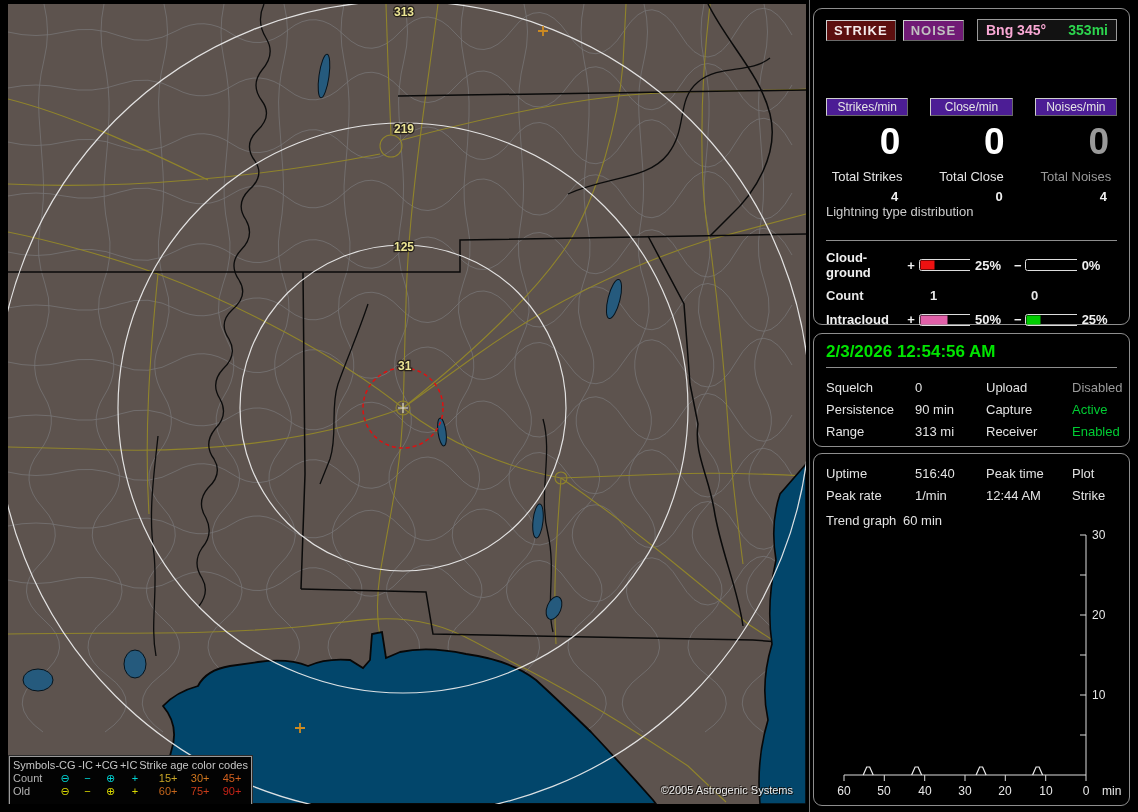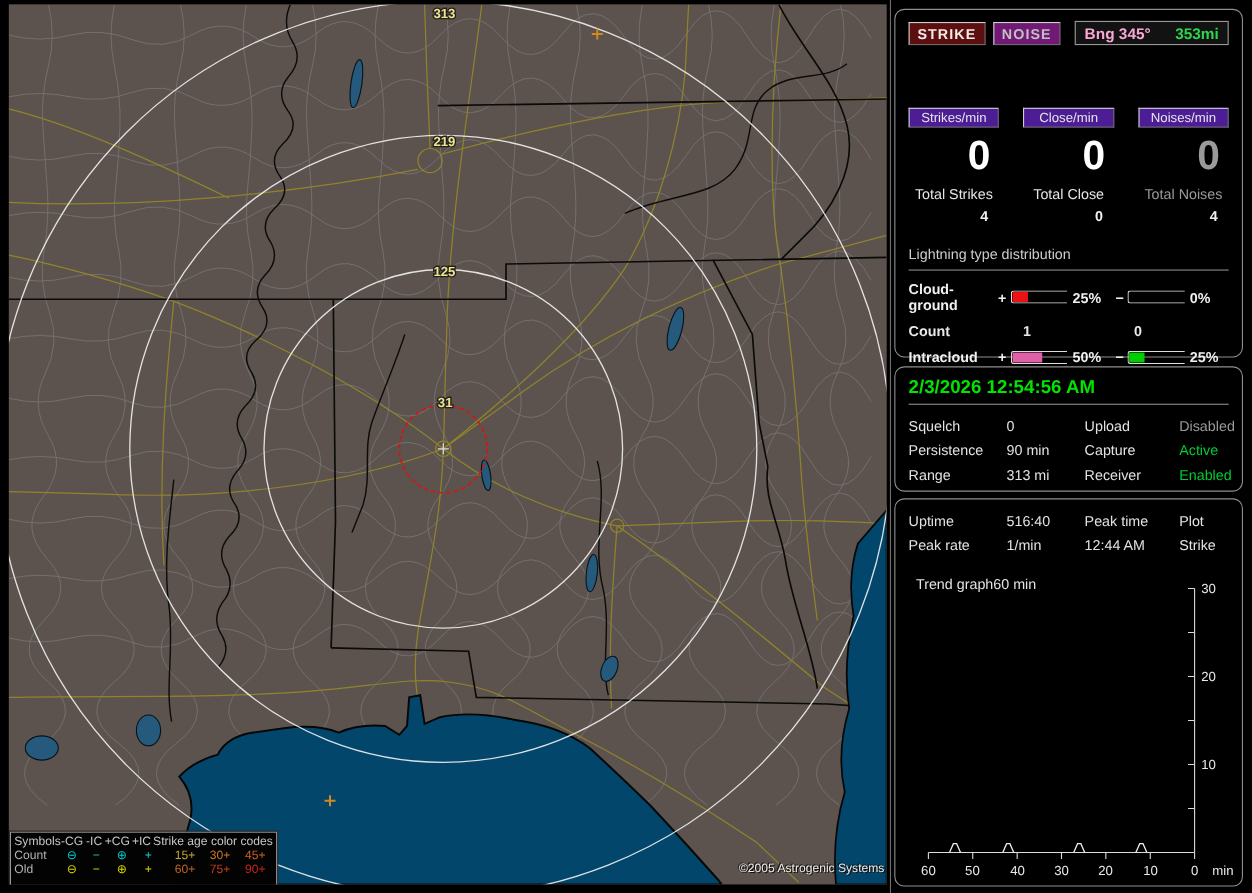--- a/index.html
+++ b/index.html
@@ -2,21 +2,21 @@
 <html><head>
 <meta charset="utf-8">
 <style>
   html,body{margin:0;padding:0;background:#000;}
   body{position:relative;width:1138px;height:812px;overflow:hidden;
        font-family:"Liberation Sans","DejaVu Sans",sans-serif;color:#e0e0e0;}
 
   
   .map-wrap{position:absolute;left:8px;top:4px;width:798px;height:800px;background:#5d534e;overflow:hidden;}
   .vdivider{position:absolute;left:809px;top:0;width:1px;height:812px;background:#6f6f6f;}
-  .map-copyright{position:absolute;right:2px;bottom:8px;font-size:11px;color:#ececec;
+  .map-copyright{position:absolute;right:13px;bottom:8px;font-size:11px;color:#ececec;
                  text-shadow:1px 1px 0 #14100d, -1px -1px 0 #14100d;}
 
   
   .legend{position:absolute;left:1px;top:752px;width:243px;height:60px;background:#030303;
           border:1px solid #9a9a9a;outline:1px solid #2c2c2c;font-size:11px;padding:2px 3px;box-sizing:border-box;}
   .lrow{display:flex;align-items:center;height:13px;line-height:13px;white-space:nowrap;}
   .lc{text-align:center;}
   .l-name{width:42px;color:#b4b4b4;}
   .l-hdr{color:#c6c6c6;}
   .l-s1{width:24px;}.l-s2{width:22px;}.l-s3{width:26px;}.l-s4{width:24px;}
@@ -45,37 +45,37 @@
   .bng-range{color:#2cd54e;}
 
   .statgrid{display:grid;grid-template-columns:1fr 1fr 1fr;column-gap:22px;margin-top:24px;}
   .stat-hdr{display:block;background:#4c1d95;color:#e6e6e6;font-size:12px;text-align:center;
             border:1px solid;border-color:#cfcfcf #6a6a6a #6a6a6a #cfcfcf;padding:1px 2px;margin-top:33px;}
   .stat-rate{font-size:37px;font-weight:bold;text-align:right;padding-right:8px;line-height:1;margin-top:7px;color:#ffffff;}
   .stat-total-label{font-size:13px;text-align:center;margin-top:9px;color:#e5e5e5;}
   .stat-total{font-size:13px;font-weight:bold;text-align:right;padding-right:10px;margin-top:5px;color:#f0f0f0;}
   .muted{color:#9a9a9a !important;}
 
-  .dist-title{margin-top:19px;font-size:13px;color:#cccccc;border-bottom:1px solid #8e8e8e;padding-bottom:7px;}
+  .dist-title{font-size:13px;color:#cccccc;border-bottom:1px solid #8e8e8e;padding-bottom:21px;}
   .drow{display:flex;align-items:center;margin-top:9px;font-size:13px;}
   .d-label{width:92px;font-weight:bold;color:#f0f0f0;}
   .d-sign{width:13px;font-weight:bold;color:#f0f0f0;}
   .d-sign2{width:17px;text-align:center;font-weight:bold;color:#f0f0f0;}
   .d-pct{width:40px;font-weight:bold;color:#f0f0f0;padding-left:5px;}
   .pctbar{display:block;}
   .crow{display:flex;margin-top:8px;font-size:13px;font-weight:bold;color:#e8e8e8;}
   .c-label{width:104px;}
   .c-v1{width:101px;}
 
   .dt{font-size:17px;font-weight:bold;color:#00e400;border-bottom:1px solid #8e8e8e;padding-bottom:5px;}
   .infogrid{display:grid;grid-template-columns:89px 71px 86px auto;row-gap:7px;font-size:13px;margin-top:12px;color:#e2e2e2;}
   .v-gray{color:#9a9a9a;}
   .v-green{color:#00cc33;}
 
-  .trendrow{display:flex;font-size:13px;margin-top:20px;color:#e2e2e2;text-align:right;}
+  .trendrow{display:flex;font-size:13px;margin-top:10px;color:#e2e2e2;}
   .trend-label{width:77px;}
   .graph{position:absolute;left:10px;top:70px;}
 </style>
 </head>
 <body>
 
 <div class="map-wrap">
   <svg width="798" height="800" viewBox="0 0 798 800">
 
     <rect x="0" y="0" width="798" height="800" fill="#5d534e"></rect>

